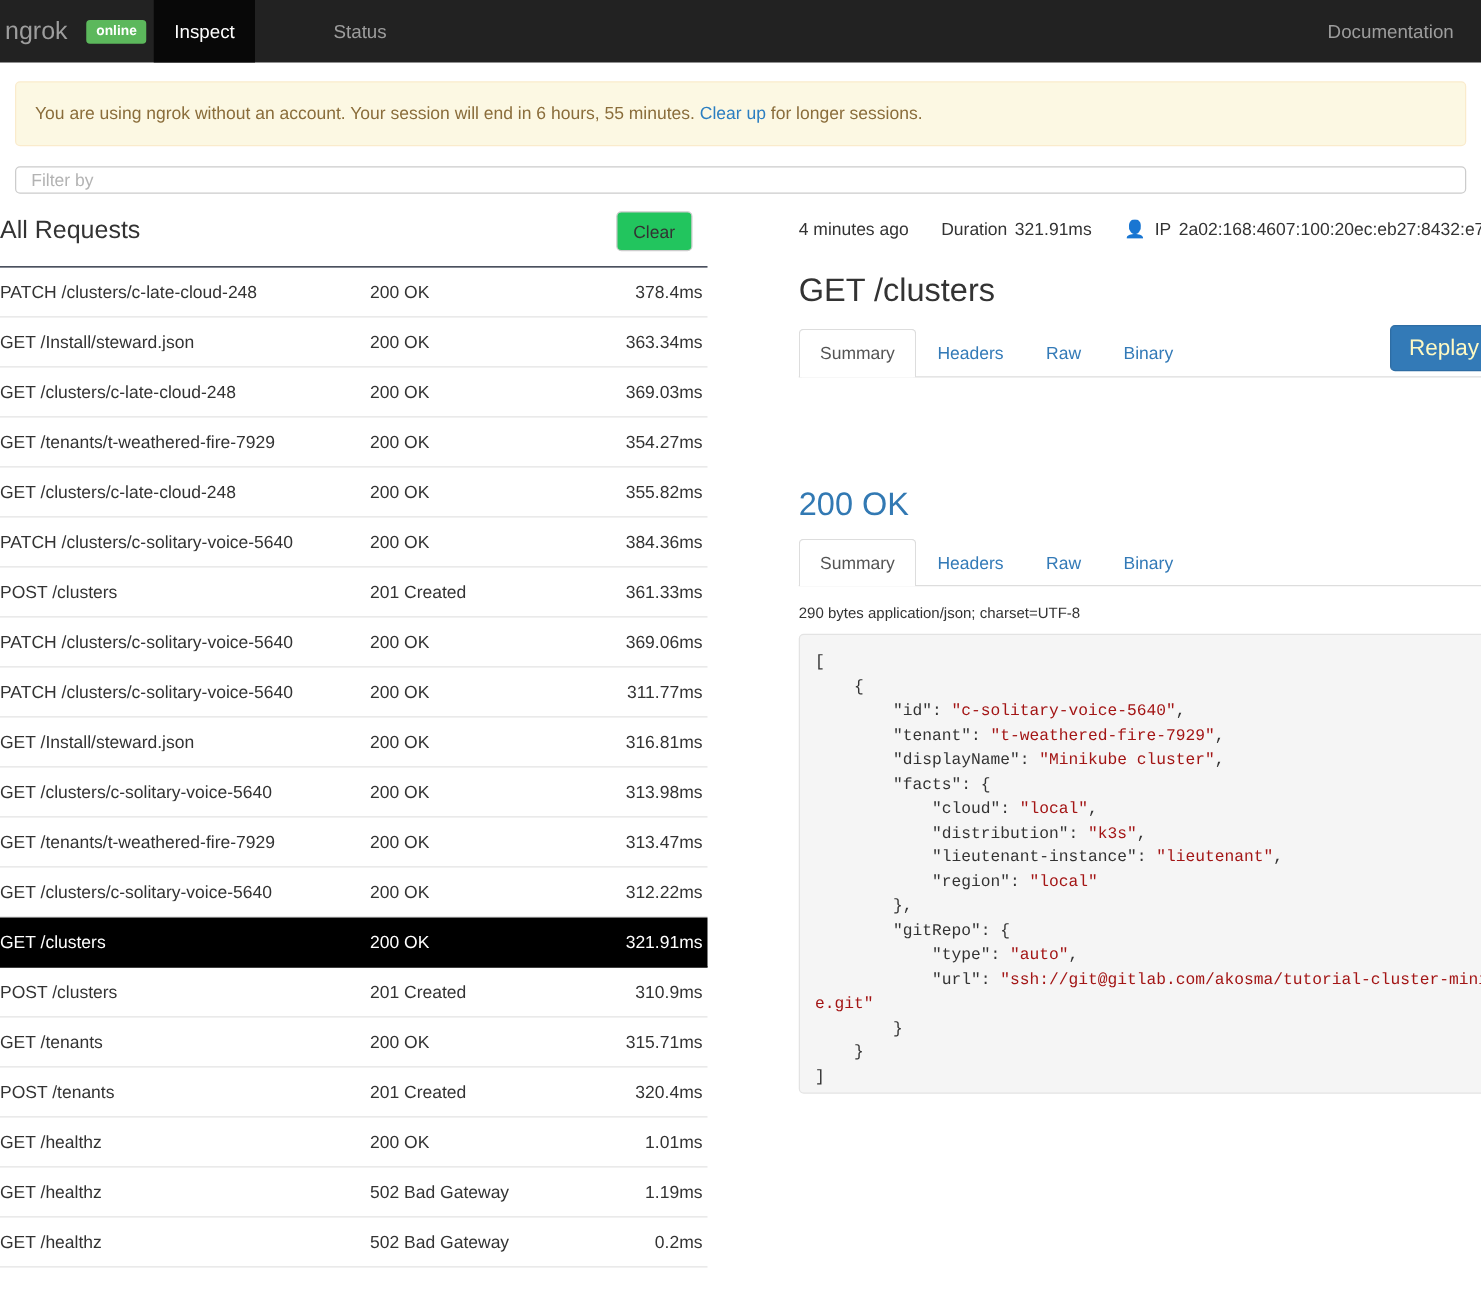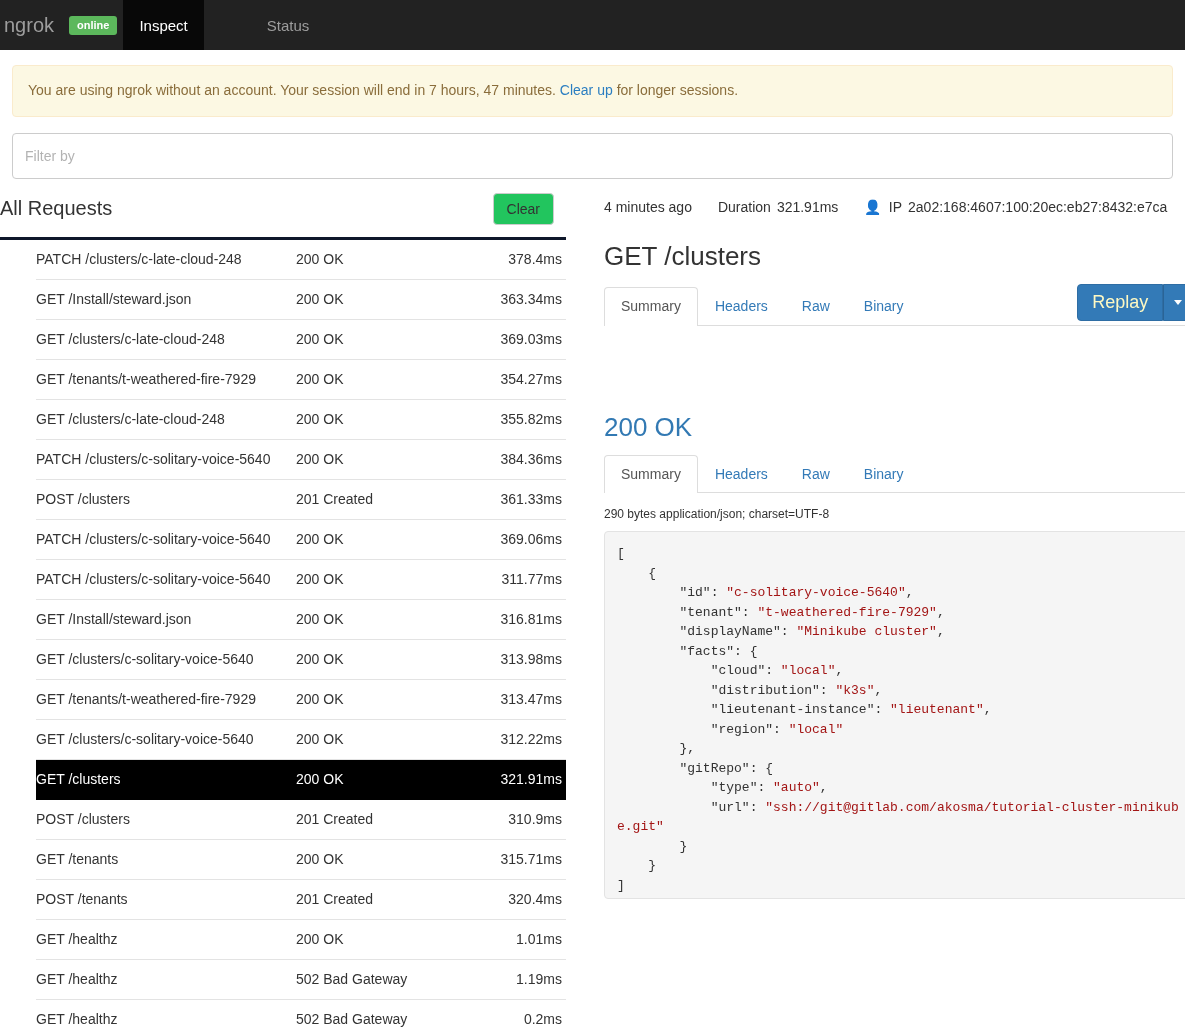--- a/index.html
+++ b/index.html
@@ -69,38 +69,39 @@
     padding: 15px;
     font-size: 14px;
     line-height: 1.4;
   }
   .alert a { color: #2b7ec1; text-decoration: none; }
 
   
   .filter-wrap { padding: 16px 12px 0 12px; }
   .filter-input {
     width: 100%;
-    height: 46px;
+    height: 22px;
     border: 1px solid #cccccc;
     border-radius: 4px;
     padding: 6px 12px;
     font-size: 14px;
     font-family: "Liberation Sans", sans-serif;
     color: #555555;
     background: #ffffff;
     outline: none;
   }
   .filter-input::placeholder { color: #b3b3b3; }
 
   
   .main {
     display: flex;
     align-items: flex-start;
     padding: 0;
     height: 853px;
+    gap: 35px;
   }
   .left-col {
     width: 566px;
     flex: 0 0 566px;
     padding-left: 0;
   }
   .right-col {
     flex: 1 1 auto;
     padding: 0 24px 0 38px;
   }
@@ -123,21 +124,21 @@
     background: #22c55e;
     border: 1px solid #cccccc;
     border-radius: 4px;
     padding: 7px 13px;
     font-size: 14px;
     color: #333333;
     font-family: "Liberation Sans", sans-serif;
     cursor: pointer;
   }
 
-  .req-list { border-top: 3px solid #0f172a; padding-left: 36px; }
+  .req-list { border-top: 1px solid #0f172a; }
   .req-row {
     display: flex;
     align-items: center;
     height: 40px;
     border-bottom: 1px solid #e3e3e3;
     font-size: 14px;
     color: #333333;
     cursor: pointer;
     padding-left: 0;
   }
@@ -272,24 +273,27 @@
 
 <div class="navbar">
   <a class="brand">
     <span>ngrok</span>
   </a>
   <span class="badge-online">online</span>
   <div class="nav-links">
     <a class="nav-link active">Inspect</a>
     <a class="nav-link">Status</a>
   </div>
+  <div class="nav-right">
+    <a class="nav-link">Documentation</a>
+  </div>
 </div>
 
 <div class="alert">
-  <span>You are using ngrok without an account. Your session will end in 7 hours, 47 minutes. </span><a>Clear up</a><span> for longer sessions.</span>
+  <span>You are using ngrok without an account. Your session will end in 6 hours, 55 minutes. </span><a>Clear up</a><span> for longer sessions.</span>
 </div>
 
 <div class="filter-wrap">
   <input class="filter-input" placeholder="Filter by" style="">
 </div>
 
 <div class="main">
 
   <div class="left-col">
     <div class="list-head">

